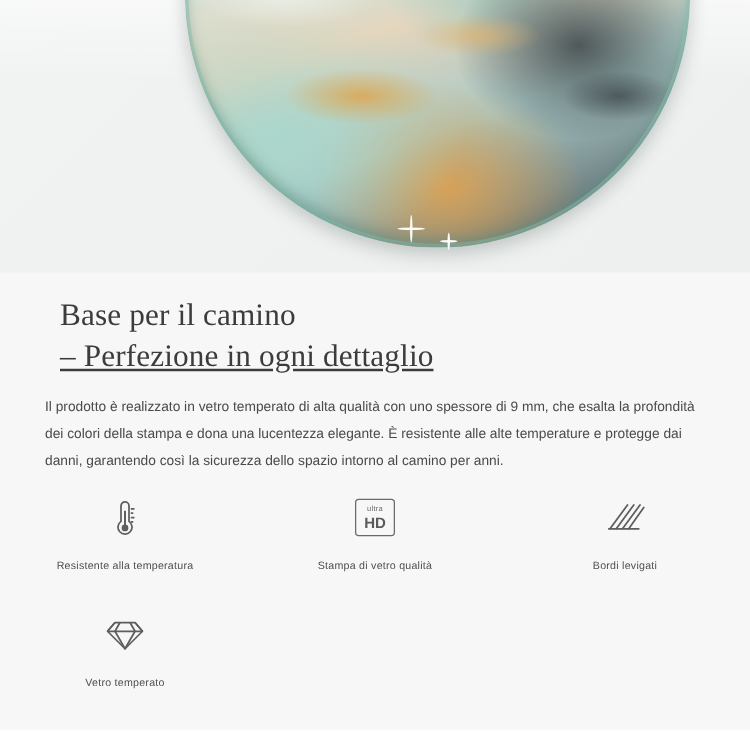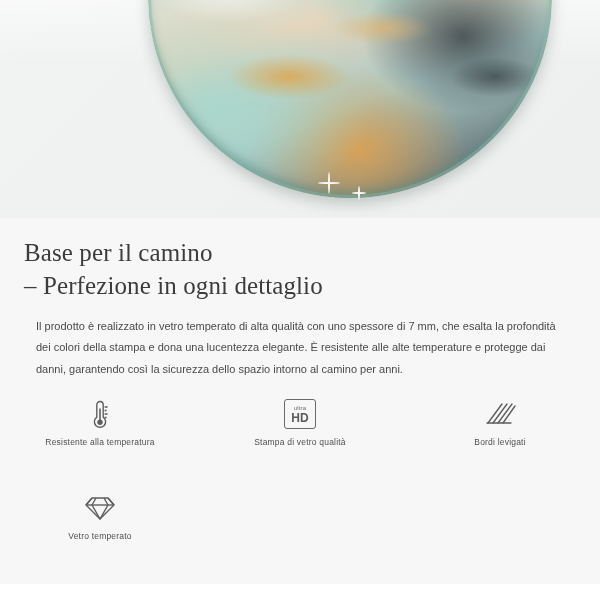--- a/index.html
+++ b/index.html
@@ -95,29 +95,29 @@
 
   
   .content {
     position: absolute;
     left: 0;
     top: 218px;
     width: 600px;
   }
   .title {
     margin: 0;
-    padding: 18px 36px 0 24px;
+    padding: 18px 36px 0 48px;
     font-family: "Liberation Serif", serif;
     font-size: 25px;
     line-height: 1.32;
     font-weight: 400;
     color: #3c3c3c;
     letter-spacing: 0.1px;
   }
-  .title .line2 { display: block; }
+  .title .line2 { display: block; text-decoration: underline; }
   .body-copy {
     margin: 0;
     padding: 14px 36px 0 36px;
     font-size: 11px;
     line-height: 1.95;
     color: #4a4a4a;
     font-family: "Liberation Sans", sans-serif;
   }
 
   
@@ -142,21 +142,21 @@
     display: flex;
     align-items: center;
     justify-content: center;
     color: #5e5e5e;
   }
   .feature-label {
     font-size: 8.5px;
     color: #4f4f4f;
     text-align: left;
     letter-spacing: 0.2px;
-    margin-top: 1px;
+    margin-top: 11px;
   }
   .hd-box {
     width: 30px;
     height: 28px;
     border: 1.6px solid #6a6a6a;
     border-radius: 3px;
     display: flex;
     flex-direction: column;
     align-items: center;
     justify-content: center;
@@ -195,21 +195,21 @@
     </div>
     <div class="sparkle s1"></div>
     <div class="sparkle s2"></div>
   </div>
 
   <div class="content">
     <h1 class="title">
       <span>Base per il camino</span>
       <span class="line2">– Perfezione in ogni dettaglio</span>
     </h1>
-    <p class="body-copy">Il prodotto è realizzato in vetro temperato di alta qualità con uno spessore di 7 mm, che esalta la profondità dei colori della stampa e dona una lucentezza elegante. È resistente alle alte temperature e protegge dai danni, garantendo così la sicurezza dello spazio intorno al camino per anni.</p>
+    <p class="body-copy">Il prodotto è realizzato in vetro temperato di alta qualità con uno spessore di 9 mm, che esalta la profondità dei colori della stampa e dona una lucentezza elegante. È resistente alle alte temperature e protegge dai danni, garantendo così la sicurezza dello spazio intorno al camino per anni.</p>
   </div>
 
   <div class="features">
 
     <div class="feature">
       <div class="feature-icon">
         <svg width="34" height="36" viewBox="0 0 34 36" fill="none" stroke="#5e5e5e" stroke-width="1.4">
           <path d="M17 5.5a3.2 3.2 0 0 0-3.2 3.2v12.4a5.6 5.6 0 1 0 6.4 0V8.7A3.2 3.2 0 0 0 17 5.5z"></path>
           <circle cx="17" cy="26.3" r="2.7" fill="#5e5e5e" stroke="none"></circle>
           <path d="M17 24V12.5" stroke-width="1.6"></path>

